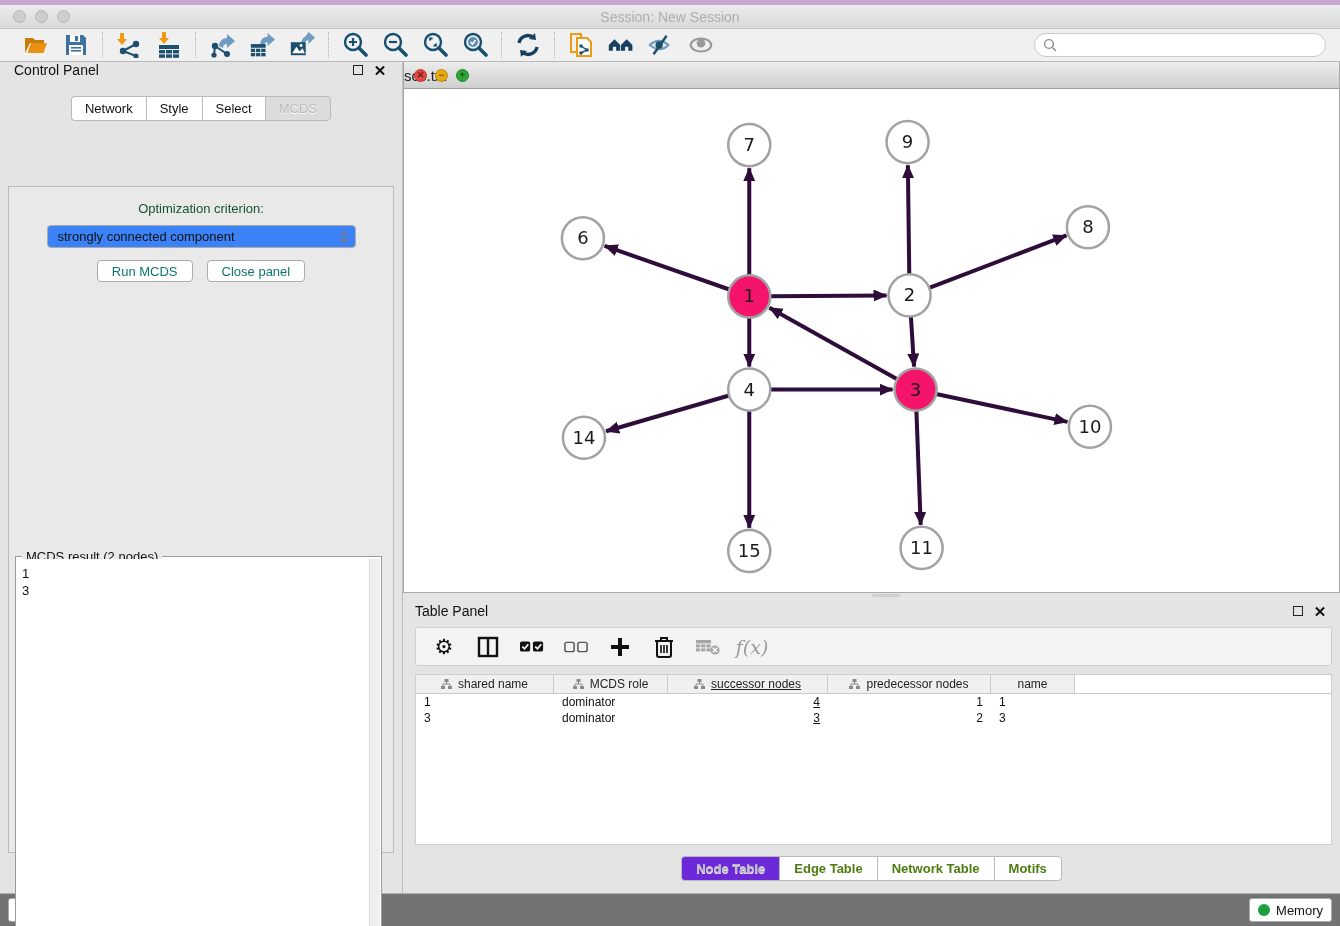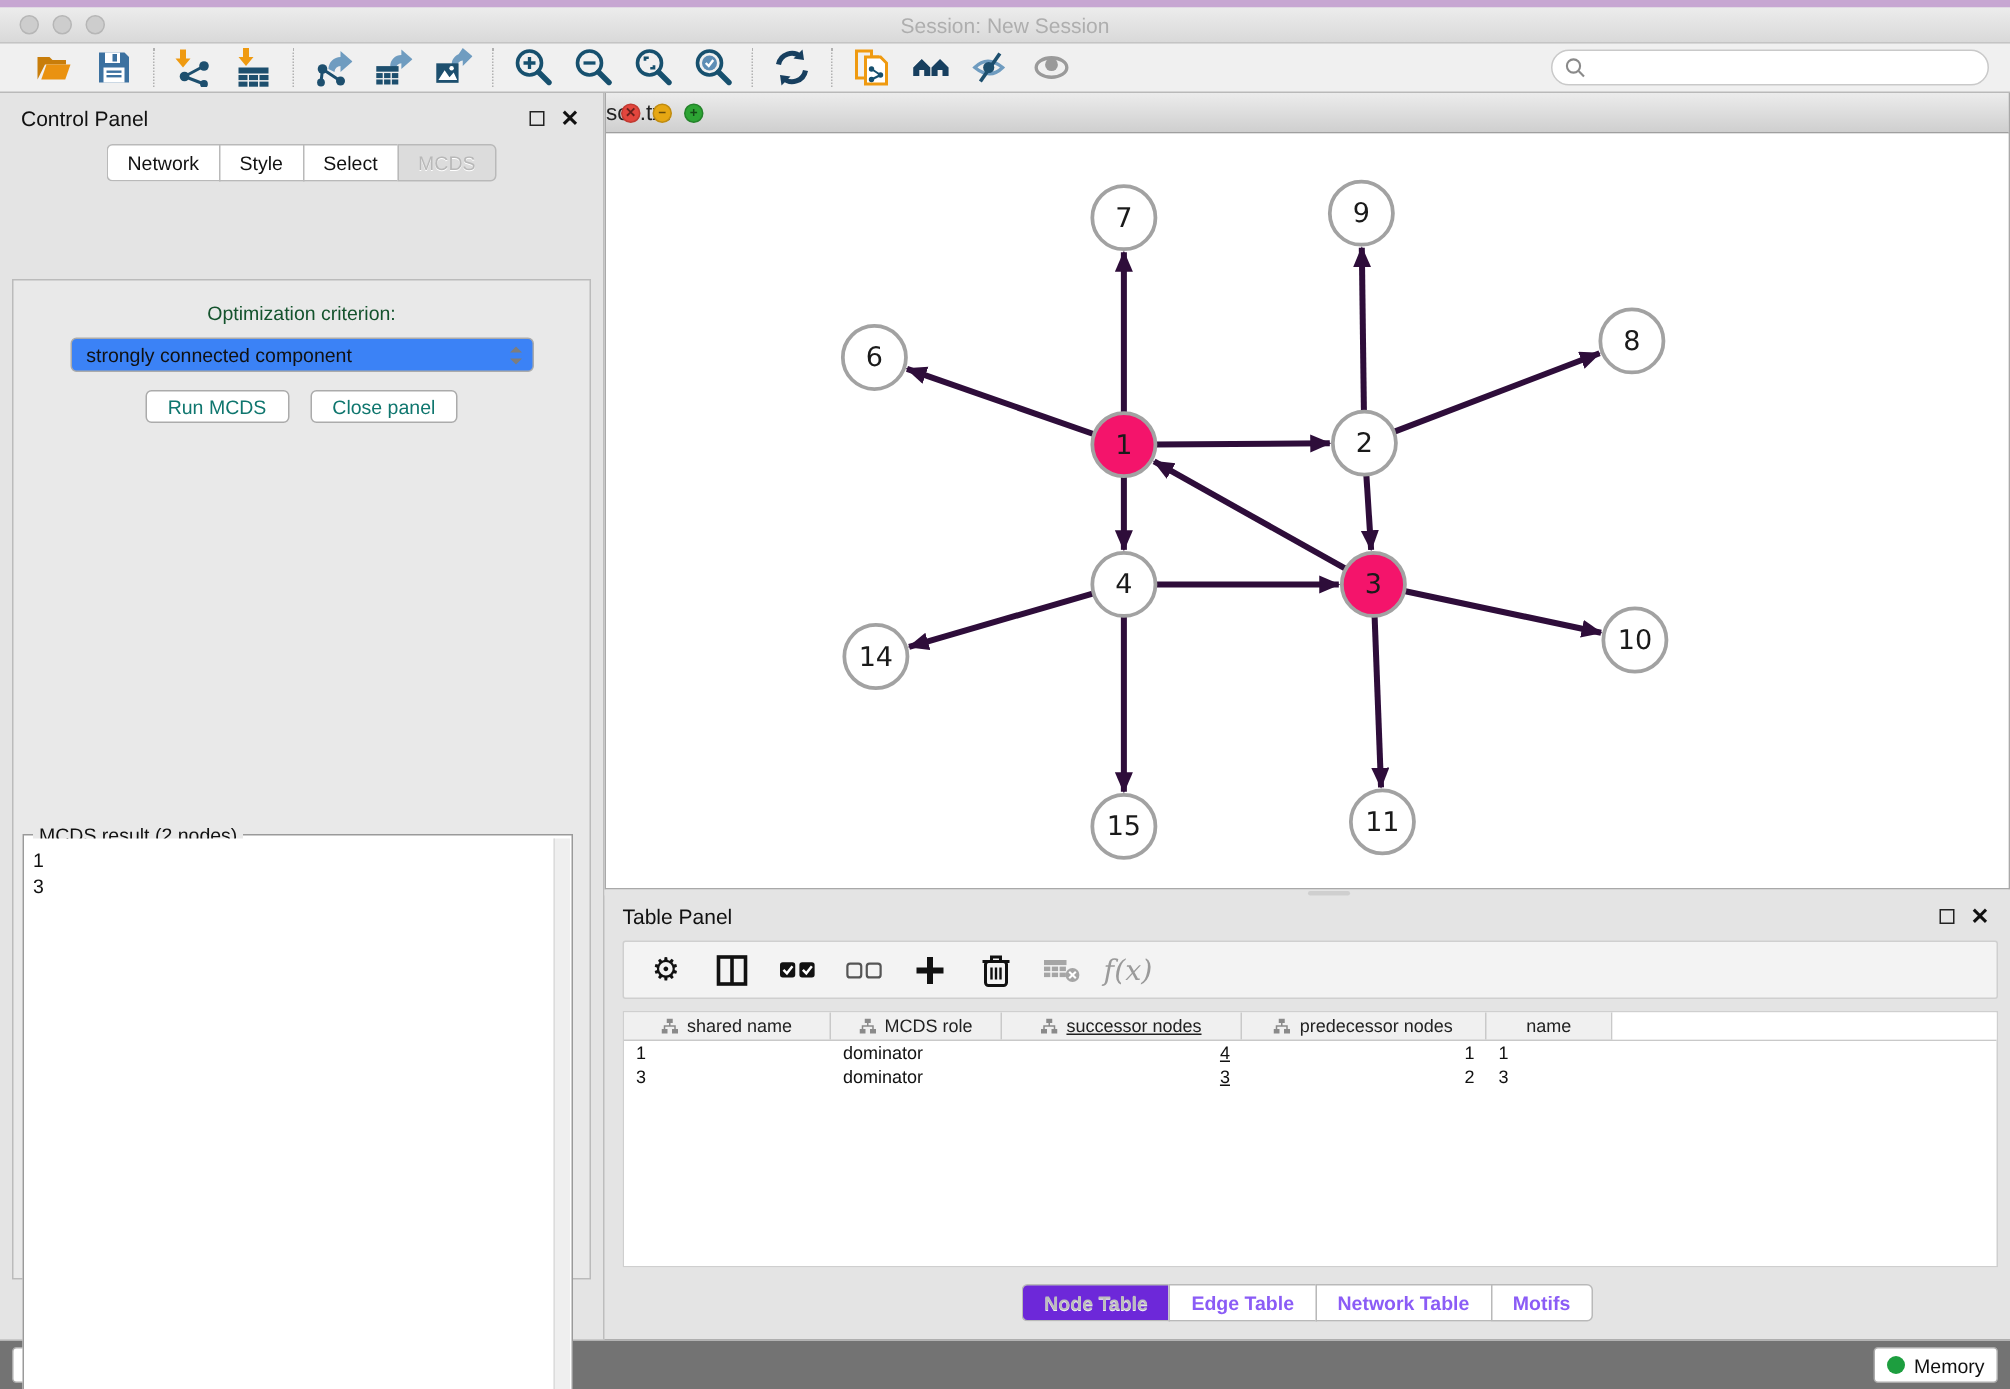--- a/index.html
+++ b/index.html
@@ -25,21 +25,21 @@
   .toolbar .spacer { flex:1; }
   .searchbox { width:292px; height:24px; background:#fff; border:1px solid #c9c9c9; border-radius:12px; display:flex; align-items:center; padding:0 8px; margin-right:4px; }
   .searchbox svg { margin-right:6px; }
   .searchbox input { border:none; outline:none; flex:1; font-size:13px; background:transparent; font-family:"Liberation Sans",sans-serif; }
 
   
   .main { flex:1; display:flex; min-height:0; }
 
   
   .control-panel { width:403px; background:#e4e4e4; position:relative; border-right:1px solid #bdbdbd; }
-  .cp-header { height:34px; display:flex; align-items:center; padding:0 14px; }
+  .cp-header { height:34px; display:flex; align-items:flex-start; padding:0 14px; }
   .cp-title { font-size:14px; color:#111; }
   .cp-header .spacer { flex:1; }
   .win-icon { width:16px; height:16px; display:flex; align-items:center; justify-content:center; margin-left:6px; cursor:pointer; color:#222; font-weight:bold; }
   .float-square { width:10px; height:10px; border:1.5px solid #222; }
   .close-x { font-size:15px; font-weight:bold; color:#111; line-height:1; }
 
   .cp-tabs { display:flex; justify-content:center; gap:0; position:relative; z-index:2; }
   .cp-tab { padding:4px 13px; background:#fff; border:1px solid #b9b9b9; border-right:none; font-size:13px; color:#111; cursor:pointer; }
   .cp-tab:first-child { border-radius:4px 0 0 4px; }
   .cp-tab:last-child { border-right:1px solid #b9b9b9; border-radius:0 4px 4px 0; }
@@ -90,21 +90,21 @@
   .th { display:flex; align-items:center; justify-content:center; gap:6px; border-right:1px solid #c9c9c9; font-size:12px; color:#222; overflow:hidden; }
   .th:last-of-type { border-right:1px solid #c9c9c9; }
   .th-fill { flex:1; background:#fff; }
   .tr-row { display:flex; height:16px; font-size:12px; color:#111; }
   .td { padding:1px 8px; overflow:hidden; white-space:nowrap; }
   .c0 { width:138px; } .c1 { width:114px; } .c2 { width:160px;text-decoration:underline; } .c3 { width:163px; } .c4 { width:84px; }
   .td.right { text-align:right; }
   .tbl-body-fill { flex:1; }
 
   .tp-tabs-area { height:48px; display:flex; align-items:flex-start; justify-content:center; padding-top:11px; background:#e4e4e4; }
-  .tp-tab { padding:4px 14px; background:#fff; border:1px solid #b9b9b9; border-right:none; font-size:13px; font-weight:bold; color:#8b5cf6; cursor:pointer; }
+  .tp-tab { padding:4px 14px; background:#fff; border:1px solid #b9b9b9; border-right:none; font-size:13px; font-weight:bold; color:#4d7c0f; cursor:pointer; }
   .tp-tab:first-child { border-radius:4px 0 0 4px; }
   .tp-tab:last-child { border-right:1px solid #b9b9b9; border-radius:0 4px 4px 0; }
   .tp-tab.selected { background:#6d28d9; color:#bdbdbd; text-shadow:0 1px 0 #f5f5f5; }
 
   
   .statusbar { height:33px; background:#737373; border-top:1px solid #b3b3b3; display:flex; align-items:center; padding:0 8px; }
   .status-btn { background:#fff; border:1px solid #ababab; border-radius:3px; height:24px; display:flex; align-items:center; justify-content:center; padding:0 8px; cursor:pointer; gap:6px; }
   .statusbar .spacer { flex:1; }
   .mem-dot { width:12px; height:12px; border-radius:50%; background:#1d9e3f; }
   .mem-label { font-size:13px; color:#111; }

